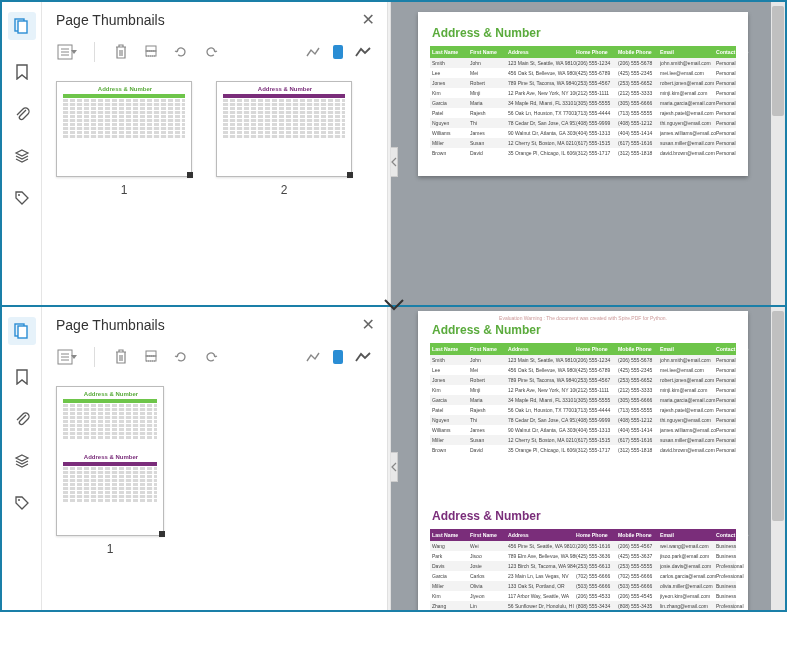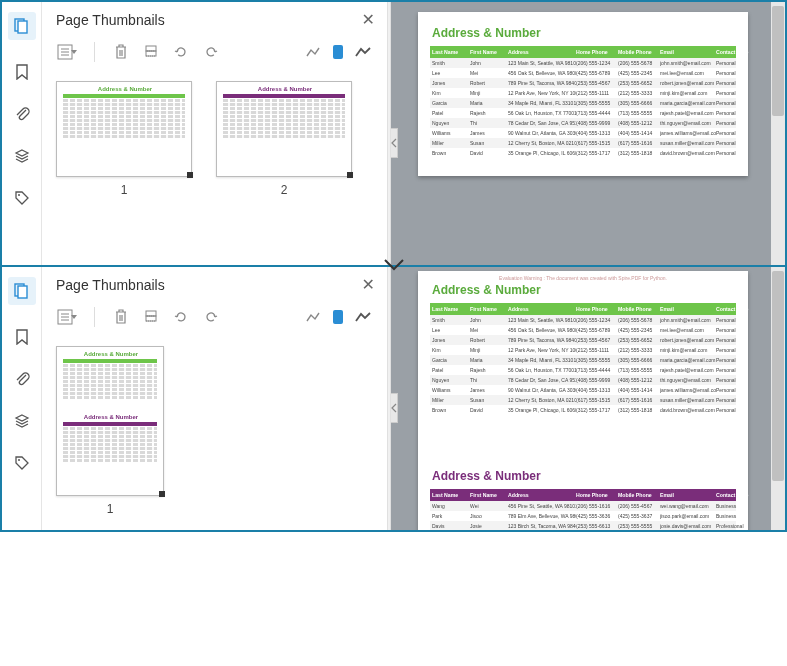--- a/index.html
+++ b/index.html
@@ -1,17 +1,17 @@
 <!DOCTYPE html>
 <html><head>
 <meta charset="utf-8">
 <style>
   * { box-sizing: border-box; margin: 0; padding: 0; }
   body { font-family: -apple-system, "Segoe UI", Arial, sans-serif; background: #fff; }
-  .outer { width: 787px; height: 532px; border: 1px solid #1a7fa8; display: flex; flex-direction: column; }
+  .outer { width: 787px; height: 612px; border: 1px solid #1a7fa8; display: flex; flex-direction: column; }
   .pane { flex: 1; display: flex; border: 1px solid #1a7fa8; background: #fff; overflow: hidden; }
   .chev-divider { height: 0; position: relative; z-index: 10; text-align: center; }
   .chev-divider svg { position: relative; top: -9px; }
   .left-rail { width: 40px; background: #fff; border-right: 1px solid #e5e5e5; display: flex; flex-direction: column; align-items: center; padding-top: 10px; gap: 22px; }
   .rail-icon { width: 20px; height: 20px; display: flex; align-items: center; justify-content: center; color: #555; cursor: pointer; }
   .rail-icon.active { background: #e6f2fa; border-radius: 3px; padding: 4px; width: 28px; height: 28px; }
   .thumb-panel { width: 345px; background: #fff; display: flex; flex-direction: column; }
   .thumb-header { display: flex; align-items: center; justify-content: space-between; padding: 8px 12px 6px 14px; font-size: 14px; color: #333; }
   .thumb-header .close { font-size: 16px; color: #666; cursor: pointer; }
   .thumb-toolbar { display: flex; align-items: center; padding: 6px 12px 10px 14px; gap: 6px; color: #888; }

